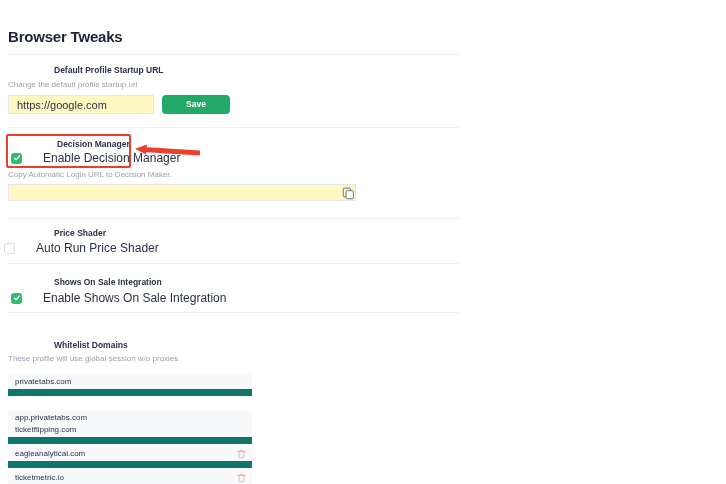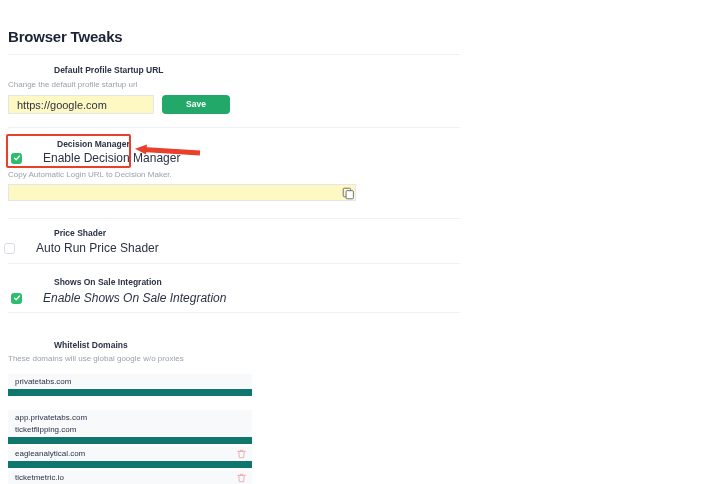--- a/index.html
+++ b/index.html
@@ -142,33 +142,33 @@
     <span class="cb off">
       
     </span>
     <span class="cb-label">Auto Run Price Shader</span>
   </div>
 
   <div class="divider" style="top:243px;"></div>
 
   <div class="section-title" style="left:8px; top:257px;">Shows On Sale Integration</div>
 
-  <div class="cb-row" style="left:11px; top:271px;font-style:italic;">
+  <div class="cb-row" style="left:11px; top:271px;">
     <span class="cb on">
       <svg width="8" height="8" viewBox="0 0 10 10" aria-hidden="true">
         <path d="M2 5.2 L4 7.2 L8 2.6" stroke="#ffffff" stroke-width="1.7" fill="none" stroke-linecap="round" stroke-linejoin="round"></path>
       </svg>
     </span>
     <span class="cb-label">Enable Shows On Sale Integration</span>
   </div>
 
   <div class="divider" style="top:292px;"></div>
 
   <div class="section-title" style="left:8px; top:320px;">Whitelist Domains</div>
-  <div class="section-sub" style="left:8px; top:334px;">These domains will use global google w/o proxies</div>
+  <div class="section-sub" style="left:8px; top:334px;">These profile will use global session w/o proxies</div>
 
   <div class="wl-row" style="top:354px;">
     <span class="wl-name">privatetabs.com</span>
     <span class="wl-del hide">
       <svg width="9" height="10" viewBox="0 0 12 13" aria-hidden="true">
         <path d="M1 3h10M4.5 3V1.6h3V3M2.4 3l.7 8.4h5.8L9.6 3" fill="none" stroke="#e8a3a3" stroke-width="1.1" stroke-linecap="round" stroke-linejoin="round"></path>
       </svg>
     </span>
   </div>
 

